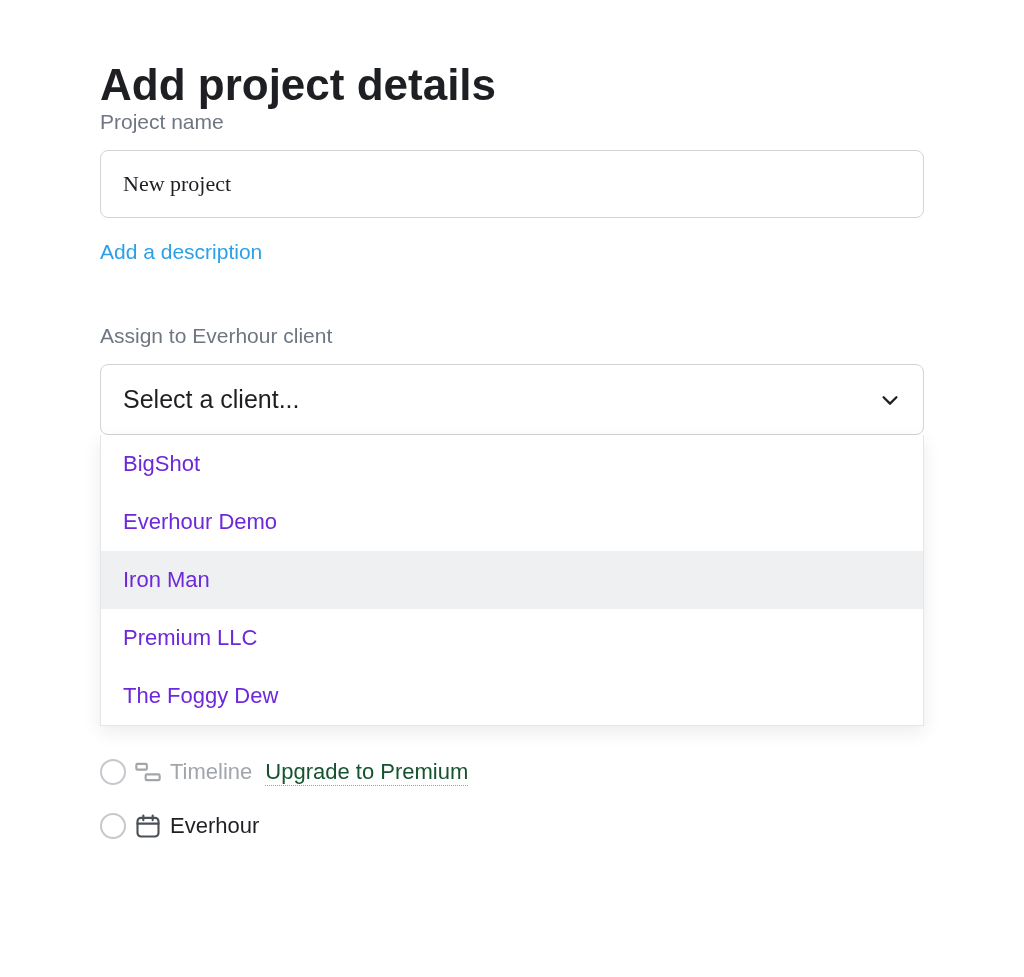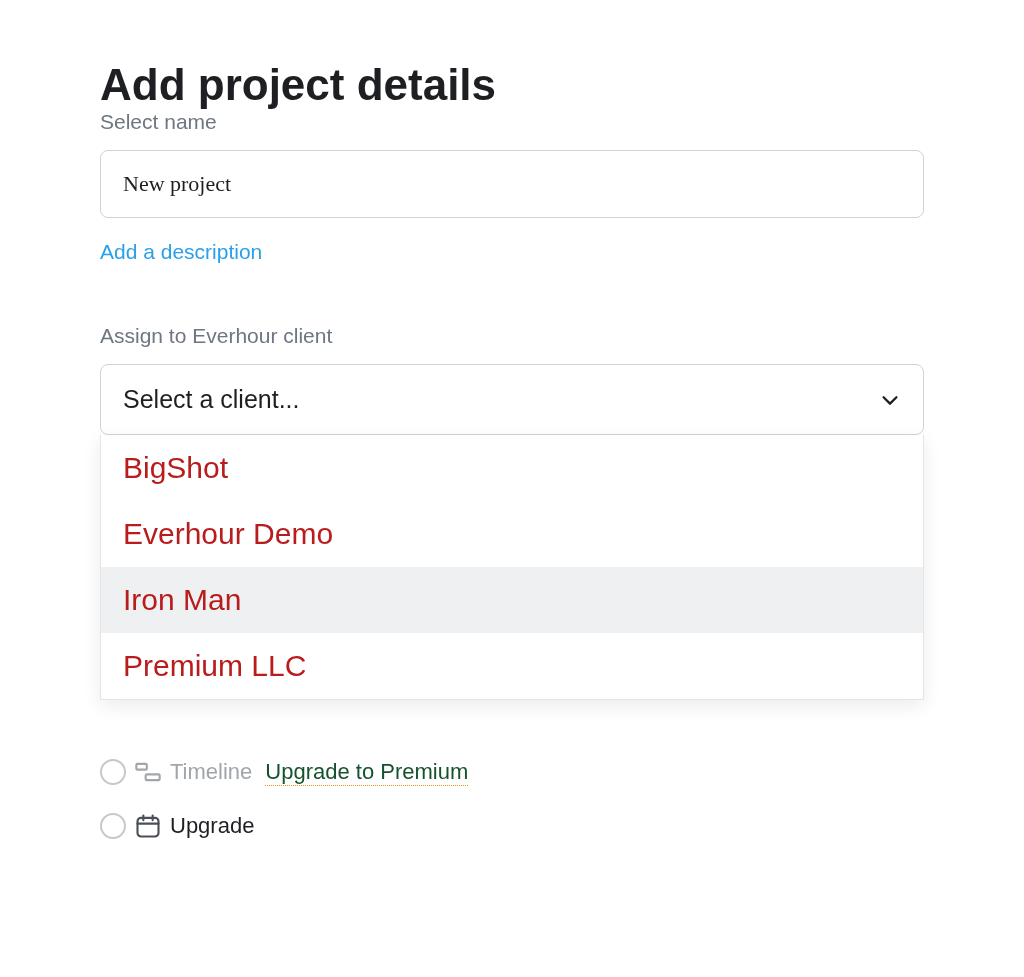--- a/index.html
+++ b/index.html
@@ -77,22 +77,22 @@
       left: 0;
       right: 0;
       background: #fff;
       border: 1px solid #e3e5e8;
       border-top: none;
       box-shadow: 0 6px 18px rgba(0,0,0,0.08);
       z-index: 10;
     }
     .dropdown-item {
       padding: 16px 22px;
-      font-size: 30px;
-      color: #b91c1c;
+      font-size: 22px;
+      color: #6d28d9;
       cursor: pointer;
     }
     .dropdown-item.hovered {
       background: #eef0f2;
     }
     .view-options {
       margin-top: 310px;
     }
     .view-row {
       display: flex;
@@ -130,39 +130,40 @@
       cursor: pointer;
       margin-left: 6px;
     }
   </style>
 </head>
 <body>
 
 <h1 class="page-title">Add project details</h1>
 
 <div class="section">
-  <label class="field-label">Select name</label>
+  <label class="field-label">Project name</label>
   <input type="text" class="text-input" value="New project" style="">
   <button class="link-btn">Add a description</button>
 </div>
 
 <div class="section" style="margin-bottom:0;margin-top:31px;">
   <label class="field-label">Assign to Everhour client</label>
   <div class="select-wrapper">
     <div class="select-box">
       <span>Select a client...</span>
       <svg class="chevron" viewBox="0 0 24 24" fill="none" stroke="#1d1f23" stroke-width="2.5" stroke-linecap="round" stroke-linejoin="round">
         <polyline points="5 9 12 16 19 9"></polyline>
       </svg>
     </div>
     <div class="dropdown-menu">
       <div class="dropdown-item">BigShot</div>
       <div class="dropdown-item">Everhour Demo</div>
       <div class="dropdown-item hovered">Iron Man</div>
       <div class="dropdown-item">Premium LLC</div>
+      <div class="dropdown-item">The Foggy Dew</div>
     </div>
   </div>
 </div>
 
 <div class="view-options">
   <div class="view-row">
     <span class="radio-circle"></span>
     <span class="view-icon">
       <svg viewBox="0 0 24 24" width="28" height="28" fill="none" stroke="#a1a6ac" stroke-width="1.8" stroke-linecap="round" stroke-linejoin="round">
         <rect x="2" y="5" width="9" height="5" rx="1"></rect>
@@ -175,15 +176,15 @@
   <div class="view-row">
     <span class="radio-circle"></span>
     <span class="view-icon">
       <svg viewBox="0 0 24 24" width="28" height="28" fill="none" stroke="#4b5058" stroke-width="1.8" stroke-linecap="round" stroke-linejoin="round">
         <rect x="3" y="5" width="18" height="16" rx="3"></rect>
         <line x1="3" y1="10" x2="21" y2="10"></line>
         <line x1="8" y1="3" x2="8" y2="7"></line>
         <line x1="16" y1="3" x2="16" y2="7"></line>
       </svg>
     </span>
-    <span class="view-label">Upgrade</span>
+    <span class="view-label">Everhour</span>
   </div>
 </div>
 
 </body></html>

